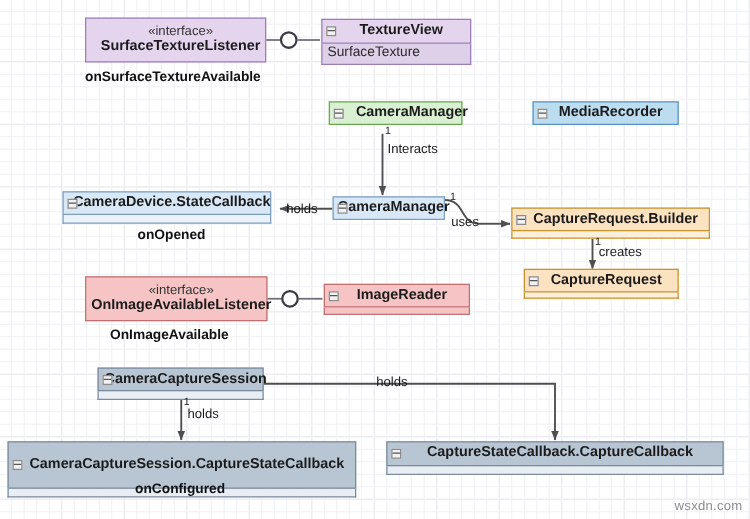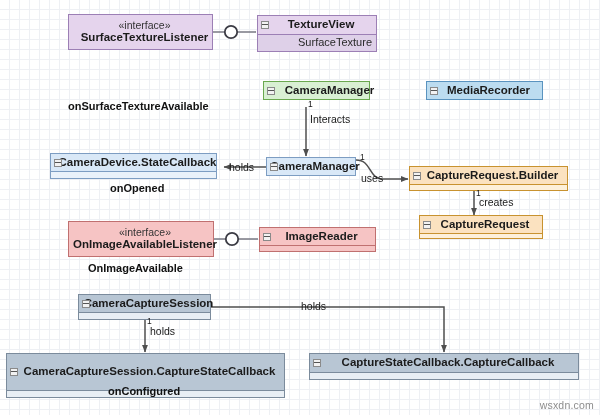--- a/index.html
+++ b/index.html
@@ -31,21 +31,21 @@
     box-sizing:border-box;
     line-height:1.15;
     text-align:center;
     padding:2px 6px 2px 14px;
   }
   .hdr.twoline{flex-direction:column;padding-top:3px;padding-bottom:3px;}
   .iface{font-weight:normal;font-size:10.5px;color:#333;}
   .compart{
     box-sizing:border-box;
     font-size:11px;color:#2a2a2a;
-    text-align:right;
+    text-align:left;
     padding:1px 4px;
     line-height:1.25;
   }
   .minus{
     position:absolute;left:3px;top:50%;
     transform:translateY(-50%);
     width:8px;height:8px;
     box-sizing:border-box;
     display:block;
   }
@@ -142,21 +142,21 @@
       <path d="M210,307 L444,307 L444,352" fill="none" stroke="#4f4f4f" stroke-width="1.5" marker-end="url(#arrow)"></path>
     </g>
   </svg>
 
   <div class="node purple" style="left:68px;top:14px;width:145px;">
     <div class="hdr twoline" style="height:36px;">
       <span class="iface">«interface»</span>
       <span>SurfaceTextureListener</span>
     </div>
   </div>
-  <div class="caption" style="left:68px;top:56px;margin-top:44px;">onSurfaceTextureAvailable</div>
+  <div class="caption" style="left:68px;top:56px;">onSurfaceTextureAvailable</div>
 
   <div class="node purple" style="left:257px;top:15px;width:120px;">
     <div class="hdr" style="height:20px;">
       <span class="minus"></span>
       <span>TextureView</span>
     </div>
     <div class="compart" style="height:17px;">SurfaceTexture</div>
   </div>
 
   <div class="node green" style="left:263px;top:81px;width:107px;">

